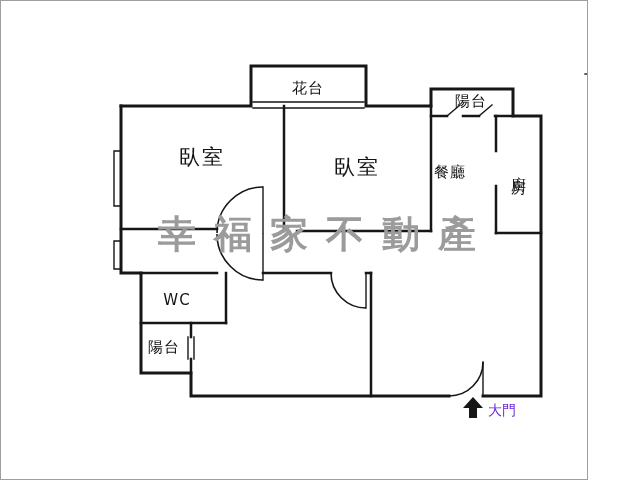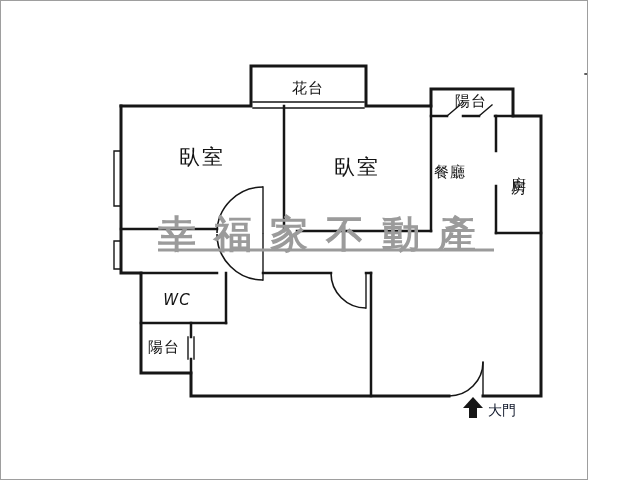--- a/index.html
+++ b/index.html
@@ -17,24 +17,24 @@
   .lbl{
     position:absolute;transform:translate(-50%,-50%);
     color:#121212;white-space:nowrap;z-index:3;
   }
   .lbl-lg{font-size:21px;letter-spacing:2px;font-family:Liberation Serif, serif;}
   .lbl-sm{font-size:15px;letter-spacing:1px;}
   .lbl-vert{writing-mode:vertical-rl;letter-spacing:3px;}
   .watermark{
     position:absolute;left:325px;top:233px;transform:translate(-50%,-50%);
     font-size:38px;font-weight:bold;letter-spacing:18px;color:#9b9b9b;
-    white-space:nowrap;z-index:4;text-decoration:underline;
+    white-space:nowrap;z-index:4;
   }
   .door-label{
-    position:absolute;left:487px;top:401px;font-size:14px;color:#0f172a;
+    position:absolute;left:487px;top:401px;font-size:14px;color:#6d28d9;
     white-space:nowrap;z-index:3;
   }
   .north-label{
     position:absolute;left:596px;top:108px;transform:translate(-50%,-50%);
     font-size:14px;color:#121212;z-index:3;
   }
 </style>
 </head>
 <body>
 
@@ -102,21 +102,21 @@
       <polygon class="solid" points="591,89 601,89 596,99"></polygon>
     </g>
   </svg>
 
   <div class="lbl lbl-sm" style="left:307px;top:87px;">花台</div>
   <div class="lbl lbl-sm" style="left:470px;top:100px;">陽台</div>
   <div class="lbl lbl-lg" style="left:201px;top:156px;">臥室</div>
   <div class="lbl lbl-lg" style="left:356px;top:166px;">臥室</div>
   <div class="lbl lbl-sm" style="left:449px;top:171px;">餐廳</div>
   <div class="lbl lbl-sm lbl-vert" style="left:517px;top:166px;">廚房</div>
-  <div class="lbl lbl-sm" style="left:176px;top:299px;font-style:italic;">WC</div>
+  <div class="lbl lbl-sm" style="left:176px;top:299px;">WC</div>
   <div class="lbl lbl-sm" style="left:163px;top:346px;">陽台</div>
 
   <div class="door-label">大門</div>
 
   <div class="north-label">北</div>
 
   <div class="watermark">幸福家不動產</div>
 
 </div>
 

